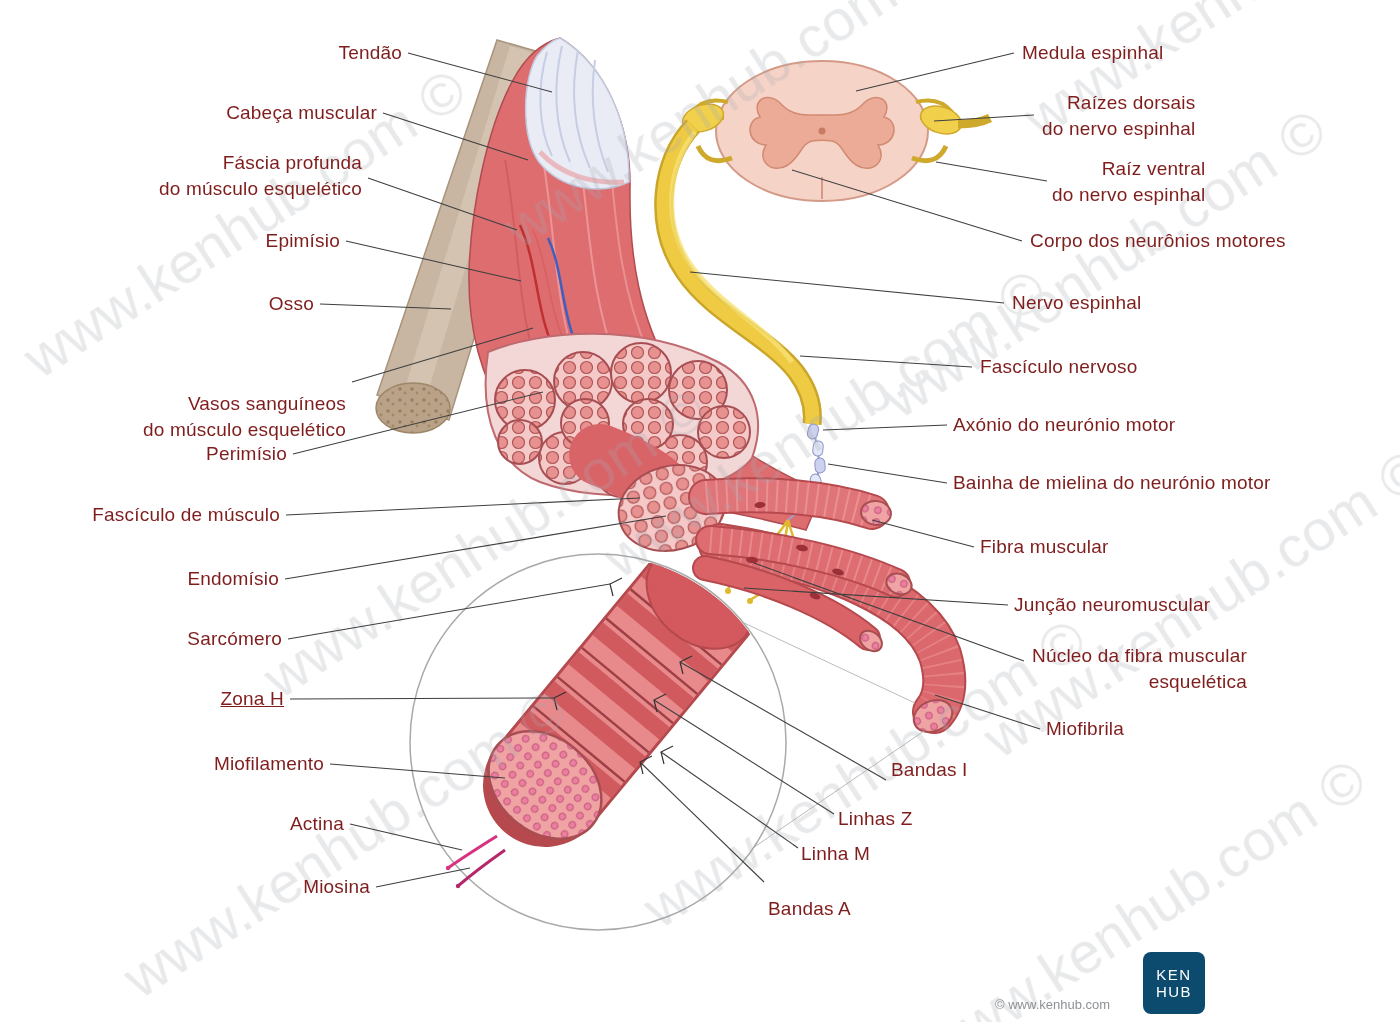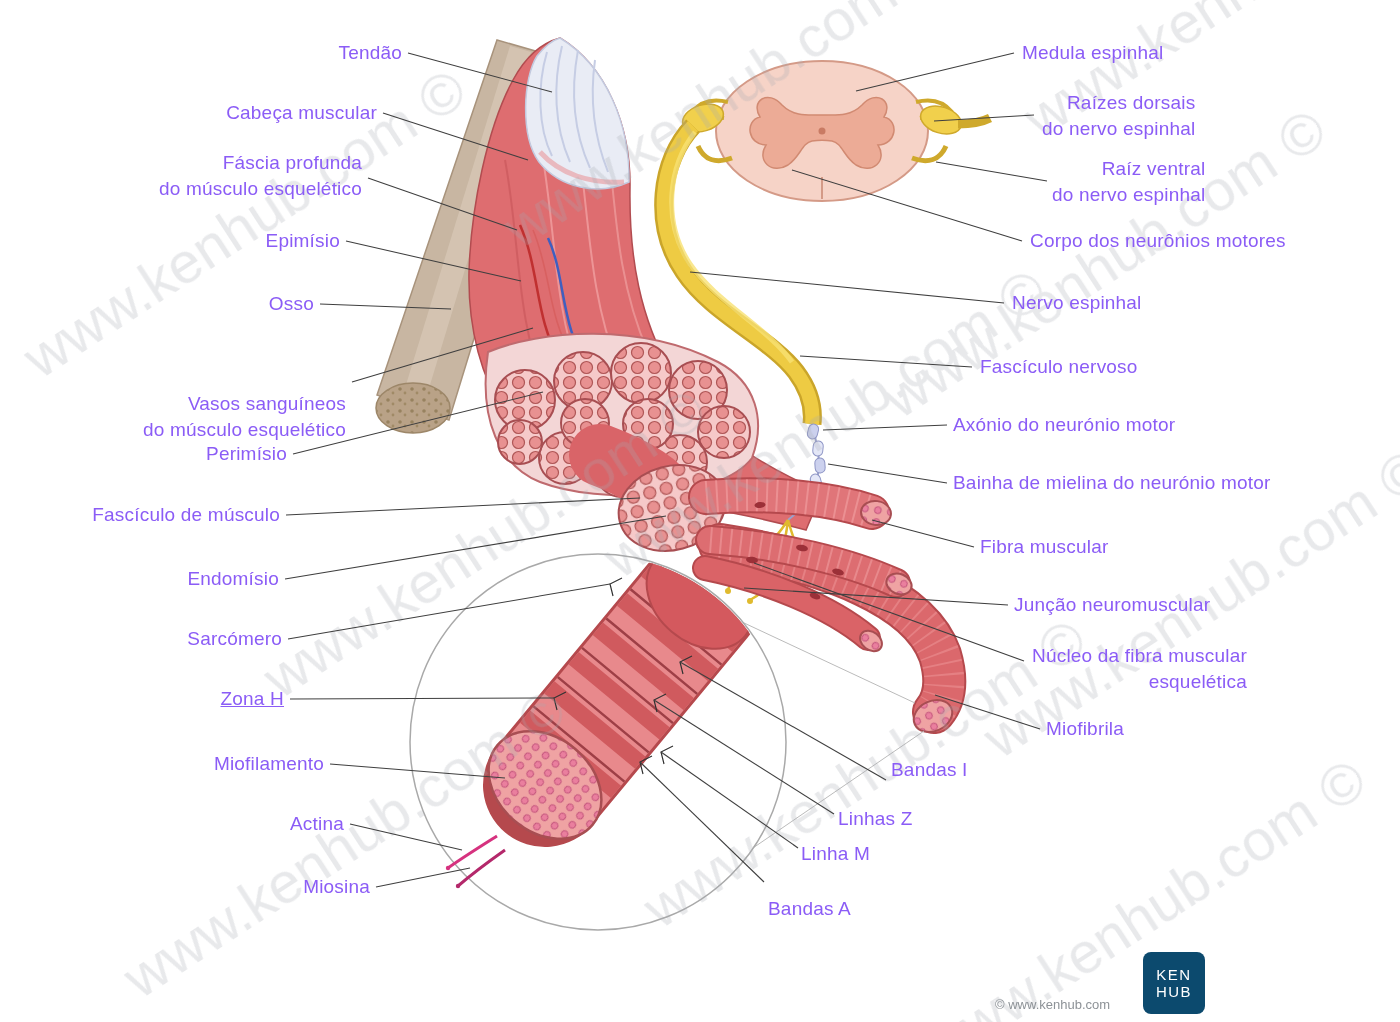--- a/index.html
+++ b/index.html
@@ -4,21 +4,21 @@
 <style>
   * { box-sizing: border-box; }
   html, body { margin: 0; padding: 0; background: #ffffff; }
   .canvas {
     position: relative; width: 1400px; height: 1022px;
     background: #ffffff; overflow: hidden;
     font-family: "Liberation Sans", sans-serif;
   }
   .art { position: absolute; left: 0; top: 0; }
   .label {
-    position: absolute; font-size: 19px; color: #8b5cf6;
+    position: absolute; font-size: 19px; color: #7f1d1d;
     line-height: 26px; white-space: pre-line; letter-spacing: 0.2px;
   }
   .label.l { text-align: right; }
   .label.r { text-align: right; }
   .copyright {
     position: absolute; left: 995px; top: 997px;
     font-size: 13px; color: #8d9297;
   }
   .logo {
     position: absolute; left: 1143px; top: 952px; width: 62px; height: 62px;

